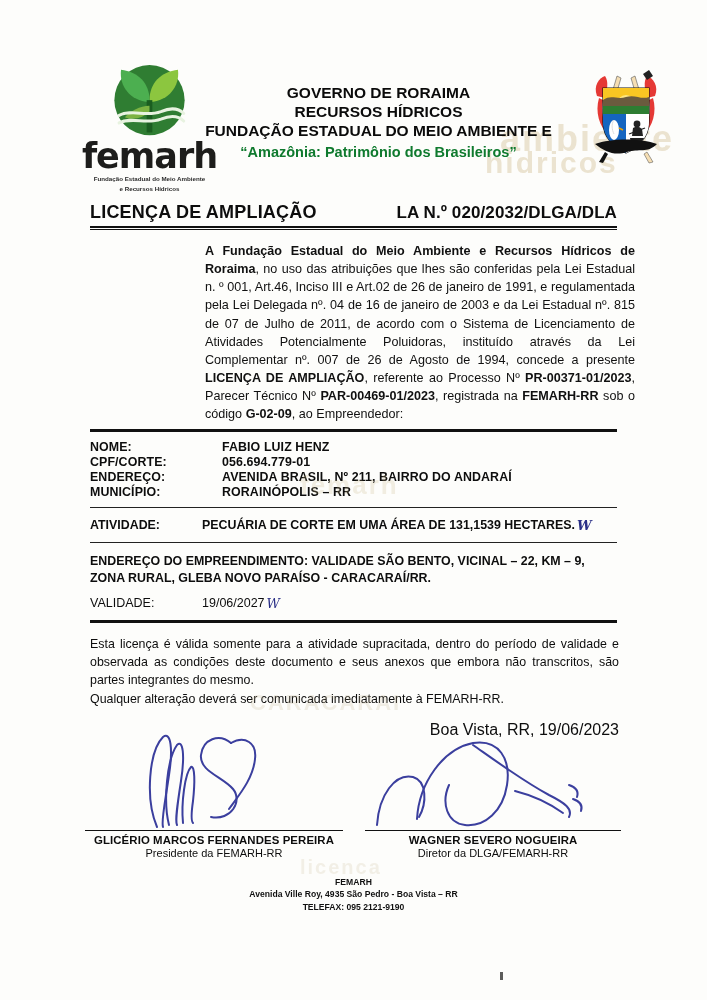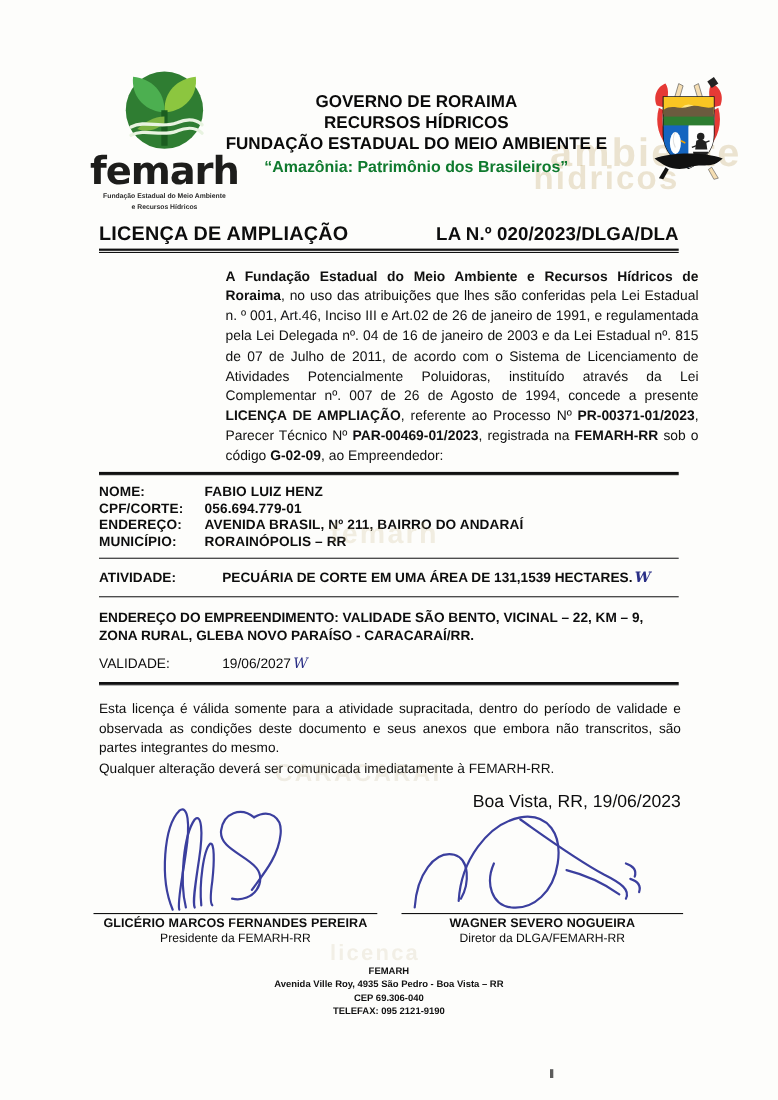--- a/index.html
+++ b/index.html
@@ -102,21 +102,21 @@
     line-height:1.44;
     text-align:justify;
     color:#101010;
   }
   .para b { font-weight:bold; }
 
   
   .block { margin:0 90px; }
   .data-table { width:100%; border-collapse:collapse; margin-top:7px; }
   .data-table td { padding:0.6px 0; font-size:12.4px; font-weight:bold; vertical-align:top; }
-  .data-table td.k { width:96px; letter-spacing:0.1px; }
+  .data-table td.k { width:132px; letter-spacing:0.1px; }
   .data-table td.v { letter-spacing:0.1px; }
 
   .kv-row { display:flex; font-size:12.4px; font-weight:bold; }
   .kv-row .k { width:112px; }
 
   .sec { margin:0 90px; }
   .sec-pad { padding:10px 0 9px 0; }
 
   .addr {
     margin:0 90px;
@@ -259,21 +259,21 @@
         <path d="M46 66 l16 -6" stroke="#222" stroke-width="1.3"></path>
       </g>
       <path d="M12 76 C28 70 58 70 74 76 C64 86 56 80 44 84 C32 88 22 84 12 76 Z" fill="#111"></path>
       <path d="M22 84 l-6 10 4 1 5 -9 Z" fill="#111"></path>
       <path d="M64 84 l6 10 -4 1 -5 -9 Z" fill="#f5deb3" stroke="#444" stroke-width="0.5"></path>
     </svg>
   </div>
 
   <div class="title-row">
     <div class="title-left">LICENÇA DE AMPLIAÇÃO</div>
-    <div class="title-right">LA N.º 020/2023/DLGA/DLA</div>
+    <div class="title-right">LA N.º 020/2032/DLGA/DLA</div>
   </div>
   <div class="rule-double"></div>
 
   <div class="para">
     <b>A Fundação Estadual do Meio Ambiente e Recursos Hídricos de Roraima</b><span>, no uso das atribuições que lhes são conferidas pela Lei Estadual n. º 001, Art.46, Inciso III e Art.02 de 26 de janeiro de 1991, e regulamentada pela Lei Delegada nº. 04 de 16 de janeiro de 2003 e da Lei Estadual nº. 815 de 07 de Julho de 2011, de acordo com o Sistema de Licenciamento de Atividades Potencialmente Poluidoras, instituído através da Lei Complementar nº. 007 de 26 de Agosto de 1994, concede a presente </span><b>LICENÇA DE AMPLIAÇÃO</b><span>, referente ao Processo Nº </span><b>PR-00371-01/2023</b><span>, Parecer Técnico Nº </span><b>PAR-00469-01/2023</b><span>, registrada na </span><b>FEMARH-RR</b><span> sob o código </span><b>G-02-09</b><span>, ao Empreendedor:</span>
   </div>
 
   <div class="rule-double tight" style="margin-top:6px;"></div>
 
   <div class="block">
@@ -364,18 +364,17 @@
     <div class="sign-name left">GLICÉRIO MARCOS FERNANDES PEREIRA</div>
     <div class="sign-role left">Presidente da FEMARH-RR</div>
 
     <div class="sign-name right">WAGNER SEVERO NOGUEIRA</div>
     <div class="sign-role right">Diretor  da DLGA/FEMARH-RR</div>
   </div>
 
   <div class="footer">
     <div>FEMARH</div>
     <div>Avenida Ville Roy, 4935 São Pedro - Boa Vista – RR</div>
-    <div>CEP 69.306-040</div>
     <div>TELEFAX: 095 2121-9190</div>
   </div>
 
   <div class="speck"></div>
 </div>
 
 </body></html>

